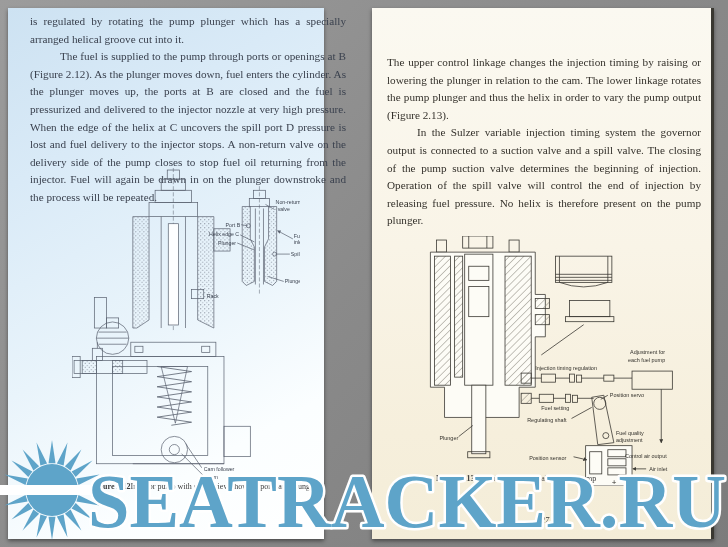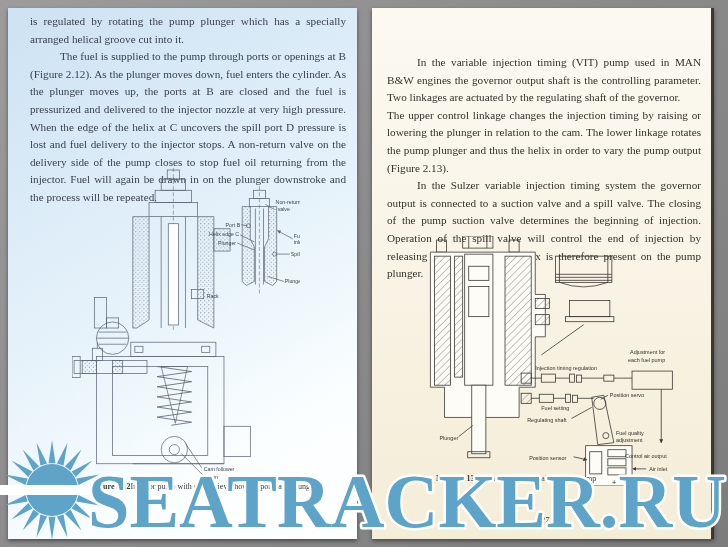--- a/index.html
+++ b/index.html
@@ -3,21 +3,21 @@
 <meta charset="utf-8">
 <style>
   html,body{margin:0;padding:0;}
   body{
     width:728px;height:547px;position:relative;overflow:hidden;
     background:linear-gradient(135deg,#9c9c9c 0%,#8a8a8a 50%,#7c7c7c 100%);
     font-family:"Liberation Serif", serif;
   }
   .page{position:absolute;top:8px;height:531px;box-shadow:0 2px 4px rgba(0,0,0,.45);}
   .page-left{
-    left:8px;width:349px;
+    left:8px;width:316px;
     background:linear-gradient(150deg,#cde2f2 0%,#d9eaf7 25%,#e9f4fb 55%,#fbfeff 80%,#ffffff 100%);
   }
   .page-right{
     left:372px;width:339px;border-right:3px solid #3a3831;
     background:linear-gradient(180deg,#fbf9f1 0%,#f9f4e7 45%,#f6efdc 80%,#f4edd8 100%);
   }
   .body-text{position:absolute;text-align:justify;}
   .left-text{left:22px;top:5px;width:316px;font-size:11.2px;line-height:17.6px;color:#3a414e;}
   .right-text{left:15px;top:46px;width:314px;font-size:11.2px;line-height:17.6px;color:#34312b;}
   .body-text p{margin:0;}
@@ -139,21 +139,20 @@
   </svg>
 
   <div class="caption cap-left">
     <b>Figure 2.12</b><span>Injector pump with detail view showing ports and plunger</span>
   </div>
   <div class="pagenum pn-left">26</div>
 </div>
 
 <div class="page page-right">
   <div class="body-text right-text">
-    <p class="indent">In the variable injection timing (VIT) pump used in MAN B&amp;W engines the governor output shaft is the controlling parameter. Two linkages are actuated by the regulating shaft of the governor.</p>
     <p>The upper control linkage changes the injection timing by raising or lowering the plunger in relation to the cam. The lower linkage rotates the pump plunger and thus the helix in order to vary the pump output (Figure 2.13).</p>
     <p class="indent">In the Sulzer variable injection timing system the governor output is connected to a suction valve and a spill valve. The closing of the pump suction valve determines the beginning of injection. Operation of the spill valve will control the end of injection by releasing fuel pressure. No helix is therefore present on the pump plunger.</p>
   </div>
 
   <svg class="fig fig-right" viewBox="0 0 285 248">
     <defs>
       <pattern id="hatch" width="5" height="5" patternUnits="userSpaceOnUse" patternTransform="rotate(45)">
         <line x1="0" y1="0" x2="0" y2="5" stroke="#8d8a80" stroke-width="1"></line>
       </pattern>
       <marker id="arrR" viewBox="0 0 6 6" refX="5" refY="3" markerWidth="5" markerHeight="5" orient="auto">

